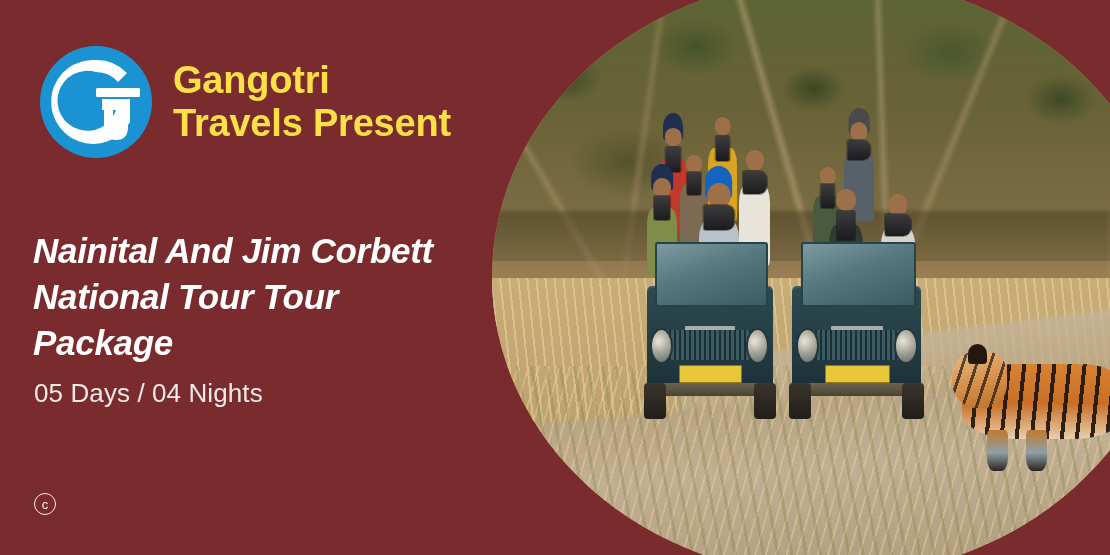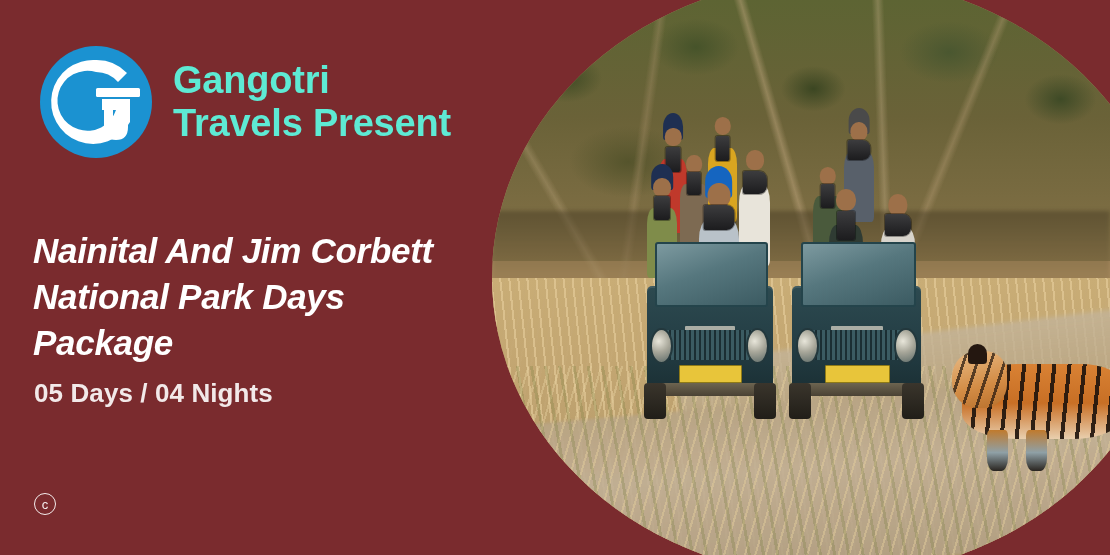--- a/index.html
+++ b/index.html
@@ -169,32 +169,32 @@
     position:absolute;bottom:-4%;width:13%;height:34%;border-radius:14% 14% 32% 32%;
     background:linear-gradient(180deg,#c07a2d 0%,#8fa0a6 55%,#2a2520 100%);
   }
   #tiger .tleg.a{left:16%;} #tiger .tleg.b{left:40%;}
 
   
   .logo-row{position:absolute;left:38px;top:44px;display:flex;align-items:center;gap:19px;}
   .logo-mark{position:relative;width:116px;height:116px;flex:none;}
   .logo-mark svg{display:block;width:116px;height:116px;}
   .brand{
-    color:#5eead4;font-size:38px;line-height:1.12;font-weight:bold;
+    color:#fde047;font-size:38px;line-height:1.12;font-weight:bold;
     letter-spacing:-.2px;white-space:pre-line;
   }
 
   .headline{
     position:absolute;left:33px;top:228px;width:450px;
     color:#ffffff;font-size:35px;line-height:1.32;
     font-weight:bold;font-style:italic;letter-spacing:-.3px;
   }
   .subhead{
     position:absolute;left:34px;top:378px;
-    color:#f2e9e9;font-size:26px;font-weight:bold;letter-spacing:.1px;
+    color:#f2e9e9;font-size:26px;font-weight:normal;letter-spacing:.1px;
   }
   .footer{
     position:absolute;left:34px;top:493px;
     display:flex;align-items:center;gap:7px;
     color:#f4ecec;font-size:23px;font-weight:normal;letter-spacing:.2px;
   }
   .copy-ic{
     width:20px;height:20px;border:1.9px solid #f4ecec;border-radius:50%;
     display:flex;align-items:center;justify-content:center;
     font-size:13px;line-height:1;flex:none;
@@ -316,21 +316,21 @@
                  A42 42 0 0 0 58 16 Z" fill="#ffffff"></path>
         <rect x="58" y="44" width="44" height="9" rx="1.5" fill="#ffffff"></rect>
         <path d="M66 55 L66 84 Q66 96 78 96 Q90 96 90 83 L90 55
                  L81 55 L81 82 Q81 88 78 88 Q75 88 75 82 L75 55 Z" fill="#ffffff"></path>
       </svg>
     </div>
     <div class="brand">Gangotri
 Travels Present</div>
   </div>
 
-  <div class="headline">Nainital And Jim Corbett National Park Days Package</div>
+  <div class="headline">Nainital And Jim Corbett National Tour Tour Package</div>
 
   <div class="subhead">05 Days / 04 Nights</div>
 
   <div class="footer">
     <span class="copy-ic">c</span>
   </div>
 
 </div>
 
 </body></html>

